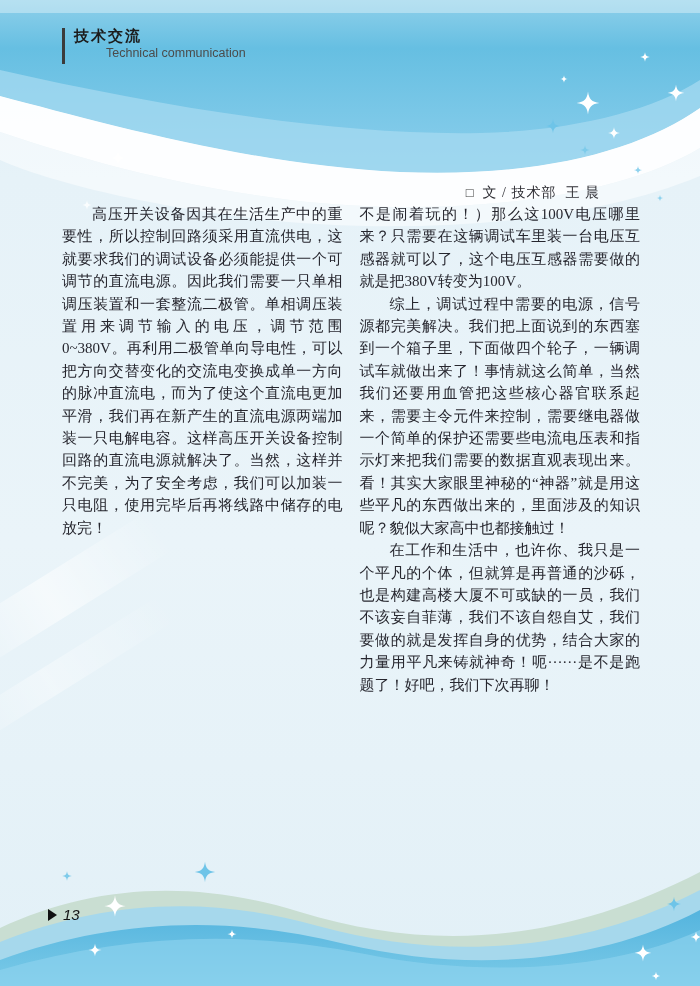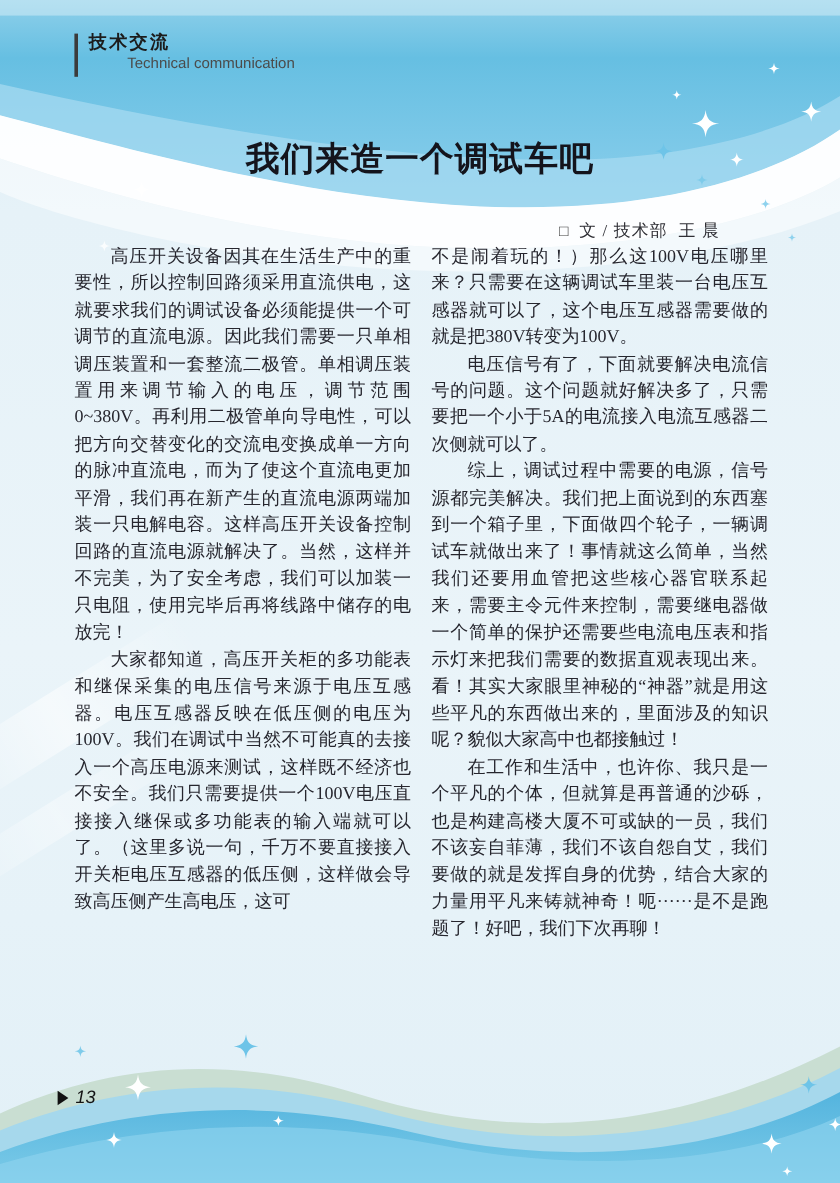--- a/index.html
+++ b/index.html
@@ -125,34 +125,31 @@
   </svg>
 
   <div class="header">
     <div class="header-bar"></div>
     <div>
       <div class="header-cn">技术交流</div>
       <div class="header-en">Technical communication</div>
     </div>
   </div>
 
-  <h1 class="title" style="margin:0;">我们来造一个调试车吧</h1>
 
   <div class="byline">
     <span class="sq">□</span><span>文 / 技术部  王 晨</span>
   </div>
 
   <div class="columns">
     <div class="col">
       <p>高压开关设备因其在生活生产中的重要性，所以控制回路须采用直流供电，这就要求我们的调试设备必须能提供一个可调节的直流电源。因此我们需要一只单相调压装置和一套整流二极管。单相调压装置用来调节输入的电压，调节范围0~380V。再利用二极管单向导电性，可以把方向交替变化的交流电变换成单一方向的脉冲直流电，而为了使这个直流电更加平滑，我们再在新产生的直流电源两端加装一只电解电容。这样高压开关设备控制回路的直流电源就解决了。当然，这样并不完美，为了安全考虑，我们可以加装一只电阻，使用完毕后再将线路中储存的电放完！</p>
-      <p>大家都知道，高压开关柜的多功能表和继保采集的电压信号来源于电压互感器。电压互感器反映在低压侧的电压为100V。我们在调试中当然不可能真的去接入一个高压电源来测试，这样既不经济也不安全。我们只需要提供一个100V电压直接接入继保或多功能表的输入端就可以了。（这里多说一句，千万不要直接接入开关柜电压互感器的低压侧，这样做会导致高压侧产生高电压，这可</p>
     </div>
     <div class="col">
       <p class="no-indent">不是闹着玩的！）那么这100V电压哪里来？只需要在这辆调试车里装一台电压互感器就可以了，这个电压互感器需要做的就是把380V转变为100V。</p>
-      <p>电压信号有了，下面就要解决电流信号的问题。这个问题就好解决多了，只需要把一个小于5A的电流接入电流互感器二次侧就可以了。</p>
       <p>综上，调试过程中需要的电源，信号源都完美解决。我们把上面说到的东西塞到一个箱子里，下面做四个轮子，一辆调试车就做出来了！事情就这么简单，当然我们还要用血管把这些核心器官联系起来，需要主令元件来控制，需要继电器做一个简单的保护还需要些电流电压表和指示灯来把我们需要的数据直观表现出来。看！其实大家眼里神秘的“神器”就是用这些平凡的东西做出来的，里面涉及的知识呢？貌似大家高中也都接触过！</p>
       <p>在工作和生活中，也许你、我只是一个平凡的个体，但就算是再普通的沙砾，也是构建高楼大厦不可或缺的一员，我们不该妄自菲薄，我们不该自怨自艾，我们要做的就是发挥自身的优势，结合大家的力量用平凡来铸就神奇！呃······是不是跑题了！好吧，我们下次再聊！</p>
     </div>
   </div>
 
   <div class="footer">
     <span class="tri"></span>
     <span>13</span>
   </div>
 

